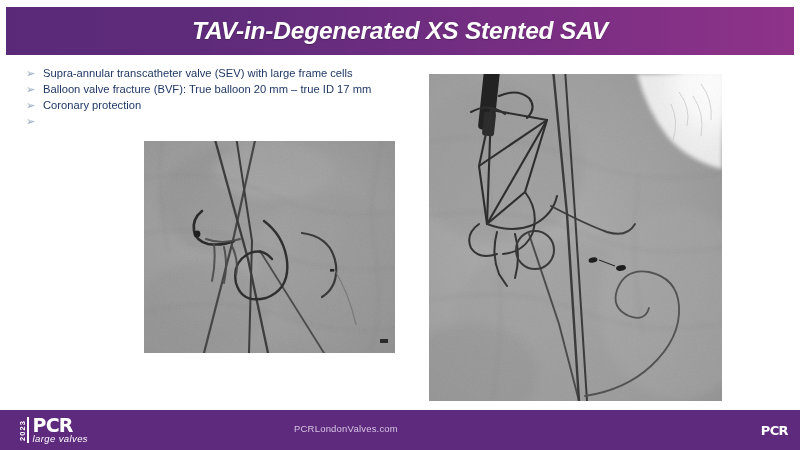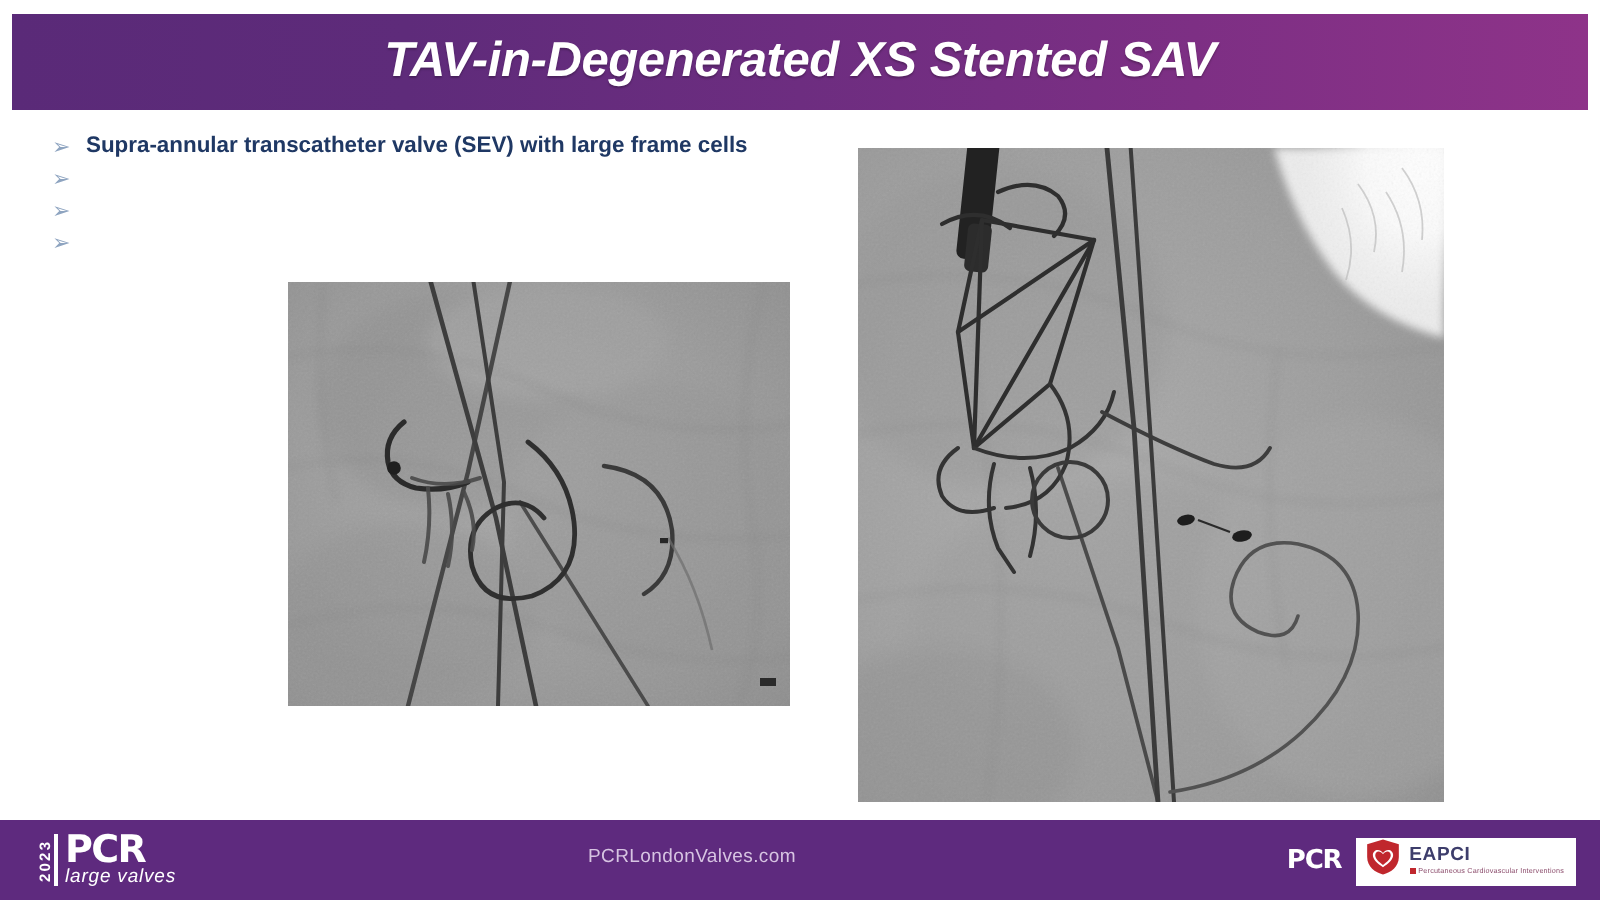--- a/index.html
+++ b/index.html
@@ -63,21 +63,21 @@
     font-size: 11px;
     width: 17px;
     flex: 0 0 17px;
     line-height: 15.5px;
     text-align: left;
     font-family: "DejaVu Sans", sans-serif;
   }
   .bullet-label {
     color: #1f3864;
     font-size: 11.2px;
-    font-weight: bold;
+    font-weight: normal;
     line-height: 15.5px;
     white-space: nowrap;
   }
 
   
   .fluoro {
     position: absolute;
     overflow: hidden;
     background: #9a9a9a;
   }
@@ -221,23 +221,25 @@
     <div class="title-text">TAV-in-Degenerated XS Stented SAV</div>
   </div>
 
   <div class="bullet-list">
     <div class="bullet-row">
       <span class="bullet-marker">➢</span>
       <span class="bullet-label">Supra-annular transcatheter valve (SEV) with large frame cells</span>
     </div>
     <div class="bullet-row">
       <span class="bullet-marker">➢</span>
+      <span class="bullet-label">Balloon valve fracture (BVF): True balloon 20 mm – true ID 17 mm</span>
     </div>
     <div class="bullet-row">
       <span class="bullet-marker">➢</span>
+      <span class="bullet-label">Coronary protection</span>
     </div>
     <div class="bullet-row">
       <span class="bullet-marker">➢</span>
     </div>
   </div>
 
   <div class="fluoro" id="fluoro-left">
     <svg width="251" height="212" viewBox="0 0 251 212" xmlns="http://www.w3.org/2000/svg">
       <defs>
         <radialGradient id="lbg" cx="45%" cy="45%" r="80%">
@@ -424,28 +426,15 @@
     <div class="logo-words">
       <div class="logo-pcr">PCR</div>
       <div class="logo-lv">large valves</div>
     </div>
   </div>
 
   <div class="footer-url">PCRLondonValves.com</div>
 
   <div class="footer-right">
     <div class="pcr-small">PCR</div>
-    <div class="eapci-box">
-      <span>
-        <svg width="19" height="19" viewBox="0 0 24 24">
-          <path d="M12 1 L22 4 V12 C22 18 17 22 12 23 C7 22 2 18 2 12 V4 Z" fill="#c0272d"></path>
-          <path d="M12 18.5 C8.5 16 5.6 13.6 5.6 10.7 C5.6 8.8 7 7.5 8.7 7.5 C9.9 7.5 11.1 8.2 12 9.4 C12.9 8.2 14.1 7.5 15.3 7.5 C17 7.5 18.4 8.8 18.4 10.7 C18.4 13.6 15.5 16 12 18.5 Z" fill="#ffffff"></path>
-          <path d="M12 17 C9.3 15 7.1 13.1 7.1 10.9 C7.1 9.5 8.1 8.6 9.2 8.6 C10.1 8.6 11.2 9.2 12 10.3 C12.8 9.2 13.9 8.6 14.8 8.6 C15.9 8.6 16.9 9.5 16.9 10.9 C16.9 13.1 14.7 15 12 17 Z" fill="#c0272d"></path>
-        </svg>
-      </span>
-      <span class="eapci-text">
-        <span class="eapci-name">EAPCI</span>
-        <span class="eapci-sub"><span class="eapci-sub-dot"></span><span>Percutaneous Cardiovascular Interventions</span></span>
-      </span>
-    </div>
   </div>
 
 </div>
 
 </body></html>

